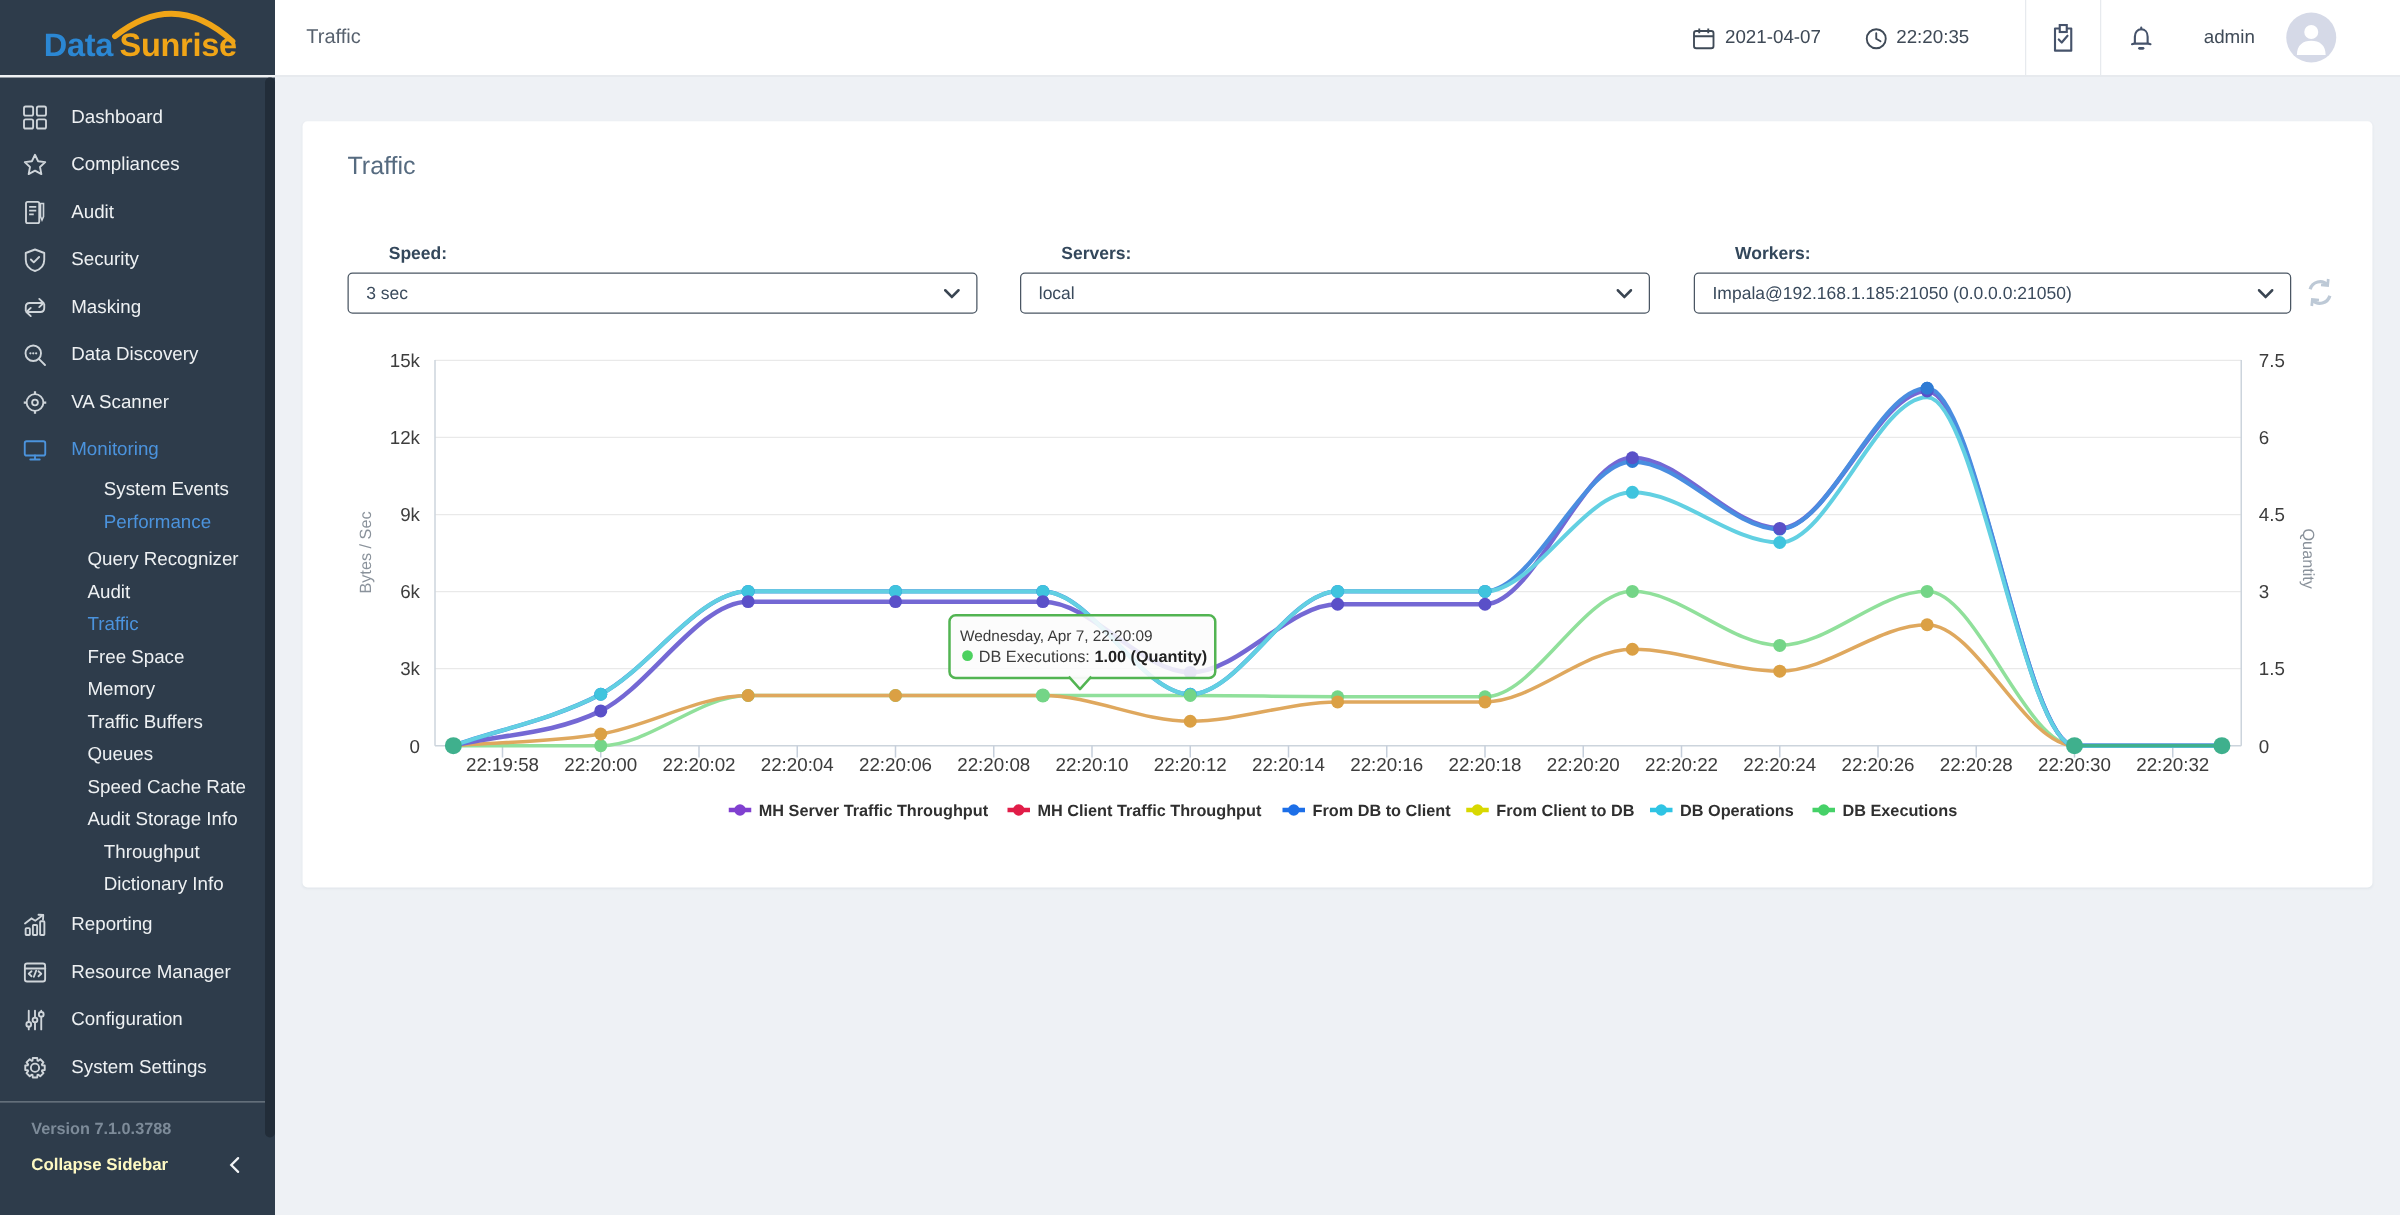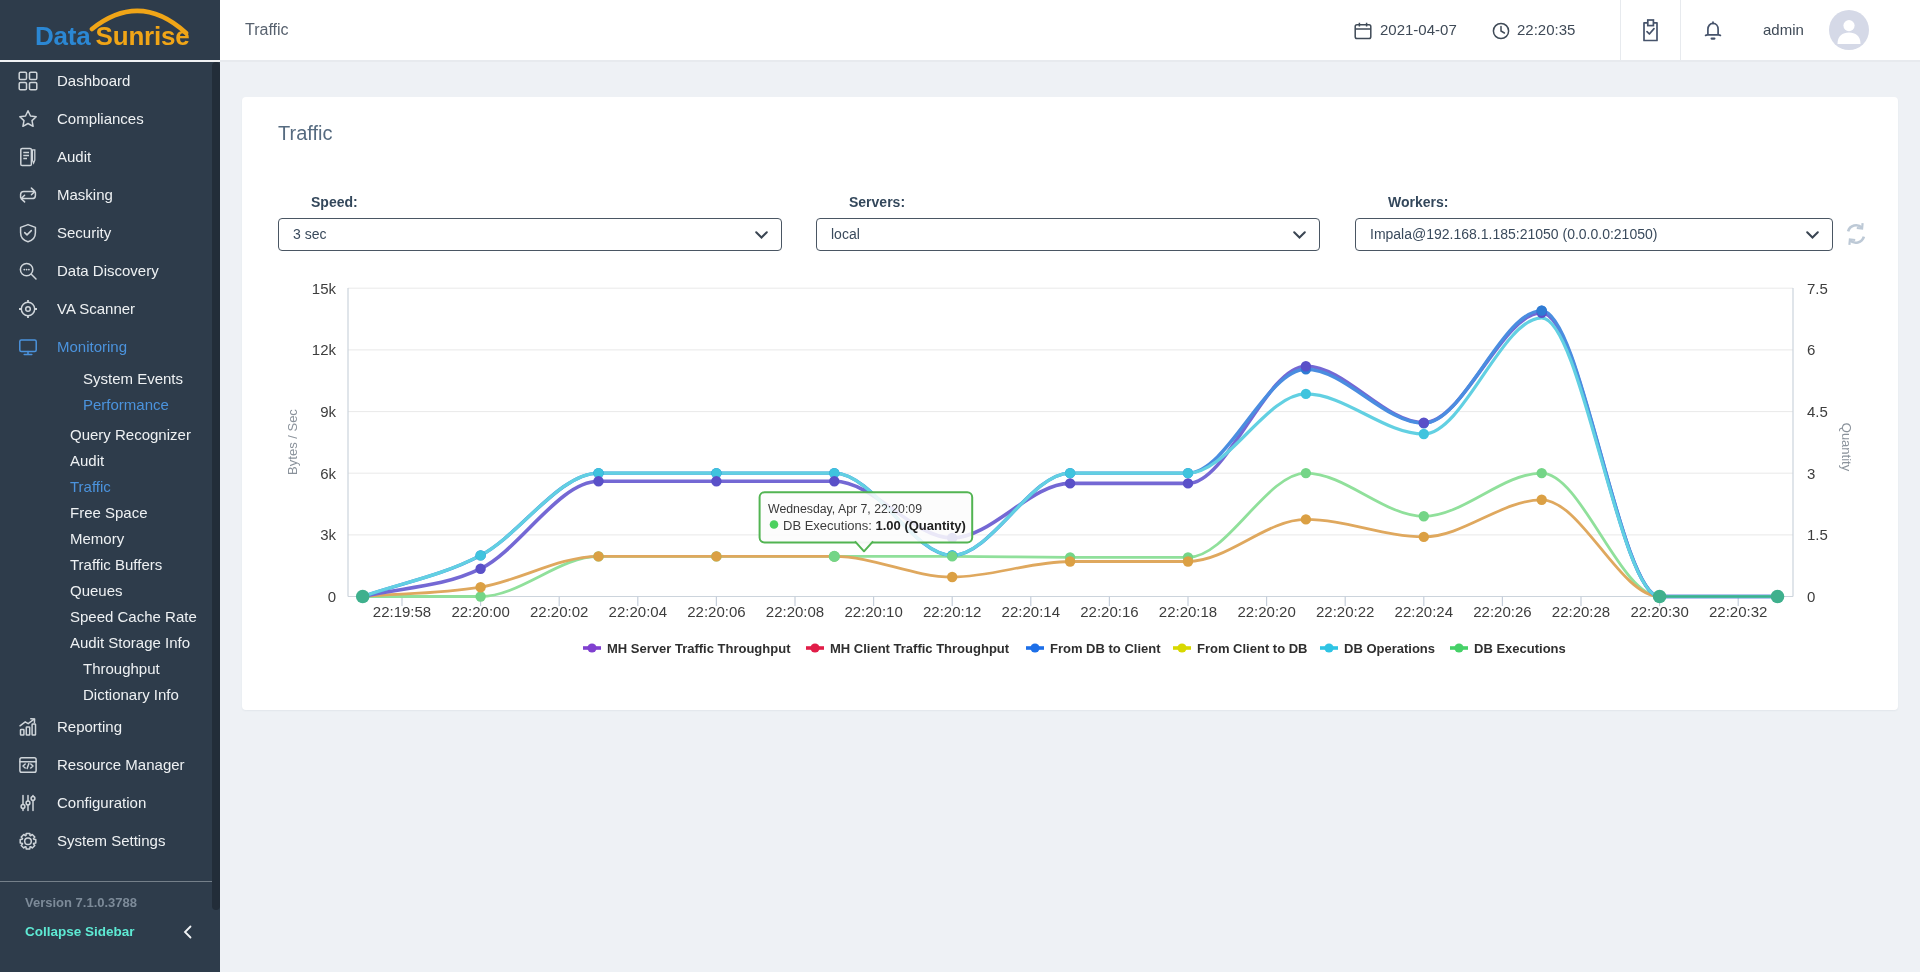--- a/index.html
+++ b/index.html
@@ -5,30 +5,30 @@
 * { margin:0; padding:0; box-sizing:border-box; }
 html,body { width:1920px; height:972px; overflow:hidden; font-family:"Liberation Sans",sans-serif; background:#eef1f5; }
 #root { position:relative; width:1920px; height:972px;border-radius:28px; }
 
 #sidebar { position:absolute; left:0; top:0; width:220px; height:972px; background:#2e3c4b; z-index:5; }
 #logo { position:relative; height:62px; border-bottom:2px solid #eff1f3; }
 #logo .txt { position:absolute; left:35px; top:21px; font-size:26px; font-weight:bold; letter-spacing:-0.2px; }
 #logo .d { color:#2b87d3; } #logo .s { color:#f0a517; }
 #logo svg.arc { position:absolute; left:0; top:0; }
 #thumb { position:absolute; left:212px; top:62px; width:8px; height:848px; background:#222d39; border-radius:4px; z-index:6; }
-#menu { }
+#menu { padding-top:13px; }
 .mi { position:relative; height:38px; line-height:38px; color:#eef1f3; font-size:15px; padding-left:57px; white-space:nowrap; }
 .mi svg { position:absolute; left:18px; top:50%; margin-top:-10px; }
 .mi.blue, .l2.blue, .l3.blue { color:#4b93dd; }
 .l2 { height:26px; line-height:26px; color:#eef1f3; font-size:15px; padding-left:55px; white-space:nowrap;margin-left:28px; }
 .l3 { height:26px; line-height:26px; color:#eef1f3; font-size:15px; padding-left:70px; white-space:nowrap; }
 .gap4 { height:4px; }
 #sbottom { position:absolute; left:0; top:881px; width:212px; border-top:1px solid rgba(235,239,242,0.38); height:78px; }
 #sbottom .ver { margin:13px 0 0 25px; font-size:13px; font-weight:bold; color:#7d8b99; }
-#sbottom .col { position:relative; margin:14px 0 0 25px; font-size:13.5px; font-weight:bold; color:#5eead4; }
+#sbottom .col { position:relative; margin:14px 0 0 25px; font-size:13.5px; font-weight:bold; color:#fef9c3; }
 #sbottom .col svg { position:absolute; right:20px; top:1px; }
 
 #topbar { position:absolute; left:220px; top:0; width:1700px; height:62px; background:#fff; border-bottom:2px solid #e7eaee; }
 #topbar .title { position:absolute; left:25px; top:0; line-height:60px; font-size:16px; color:#57616e; }
 .tb-ic { position:absolute; top:22px; }
 .tb-tx { position:absolute; top:0; line-height:60px; font-size:15px; color:#3f4a57; }
 .tb-sep { position:absolute; top:0; width:1px; height:60px; background:#e7eaee; }
 #avatar { position:absolute; left:1609px; top:10px; width:40px; height:40px; border-radius:50%; background:#d5d9e7; overflow:hidden; }
 
 #content { position:absolute; left:220px; top:62px; width:1700px; height:910px; background:#eef1f5; }
@@ -58,30 +58,30 @@
             <rect x="11.5" y="11.5" width="7.3" height="7.3" rx="1.3"></rect>
           </svg>Dashboard</div>
     <div class="mi"><svg width="20" height="20" viewBox="0 0 20 20" fill="none" stroke="#cfd5da" stroke-width="1.5" stroke-linejoin="round">
             <path d="M10 1.8 L12.5 7 L18.2 7.7 L14 11.6 L15.1 17.3 L10 14.5 L4.9 17.3 L6 11.6 L1.8 7.7 L7.5 7 Z"></path>
           </svg>Compliances</div>
     <div class="mi"><svg width="20" height="20" viewBox="0 0 20 20" fill="none" stroke="#cfd5da" stroke-width="1.5">
             <rect x="2.8" y="1.5" width="10.6" height="17" rx="1.3"></rect>
             <path d="M5.3 5.5 H11 M5.3 8.5 H11 M5.3 11.5 H9"></path>
             <path d="M14.4 2.8 H16.8 V13.2 L15.6 16 L14.4 13.2 Z" stroke-width="1.3"></path>
           </svg>Audit</div>
+    <div class="mi"><svg width="20" height="20" viewBox="0 0 20 20" fill="none" stroke="#cfd5da" stroke-width="1.5" stroke-linejoin="round">
+            <path d="M10 1.6 L17.4 4.4 V9.8 C17.4 14.8 14.2 17.6 10 18.8 C5.8 17.6 2.6 14.8 2.6 9.8 V4.4 Z"></path>
+            <path d="M6.7 9.6 L9 11.9 L13.3 7.6" stroke-linecap="round"></path>
+          </svg>Security</div>
     <div class="mi"><svg width="20" height="20" viewBox="0 0 20 20" fill="none" stroke="#cfd5da" stroke-width="1.5" stroke-linecap="round" stroke-linejoin="round">
             <path d="M2.6 12.6 V9.6 Q2.6 6.4 5.8 6.4 H16.2"></path>
             <path d="M13.4 3.1 L16.9 6.4 L13.4 9.7"></path>
             <path d="M17.4 7.4 V10.4 Q17.4 13.6 14.2 13.6 H3.8"></path>
             <path d="M6.6 10.3 L3.1 13.6 L6.6 16.9"></path>
           </svg>Masking</div>
-    <div class="mi"><svg width="20" height="20" viewBox="0 0 20 20" fill="none" stroke="#cfd5da" stroke-width="1.5" stroke-linejoin="round">
-            <path d="M10 1.6 L17.4 4.4 V9.8 C17.4 14.8 14.2 17.6 10 18.8 C5.8 17.6 2.6 14.8 2.6 9.8 V4.4 Z"></path>
-            <path d="M6.7 9.6 L9 11.9 L13.3 7.6" stroke-linecap="round"></path>
-          </svg>Security</div>
     <div class="mi"><svg width="20" height="20" viewBox="0 0 20 20" fill="none" stroke="#cfd5da" stroke-width="1.5">
             <circle cx="8.6" cy="8.6" r="6.2"></circle>
             <path d="M13.3 13.3 L18 18" stroke-linecap="round"></path>
             <circle cx="6.3" cy="8.6" r="0.9" fill="#cfd5da" stroke="none"></circle>
             <circle cx="8.6" cy="8.6" r="0.9" fill="#cfd5da" stroke="none"></circle>
             <circle cx="10.9" cy="8.6" r="0.9" fill="#cfd5da" stroke="none"></circle>
           </svg>Data Discovery</div>
     <div class="mi"><svg width="20" height="20" viewBox="0 0 20 20" fill="none" stroke="#cfd5da" stroke-width="1.5">
             <circle cx="10" cy="10" r="6.7"></circle>
             <circle cx="10" cy="10" r="2.3"></circle>

